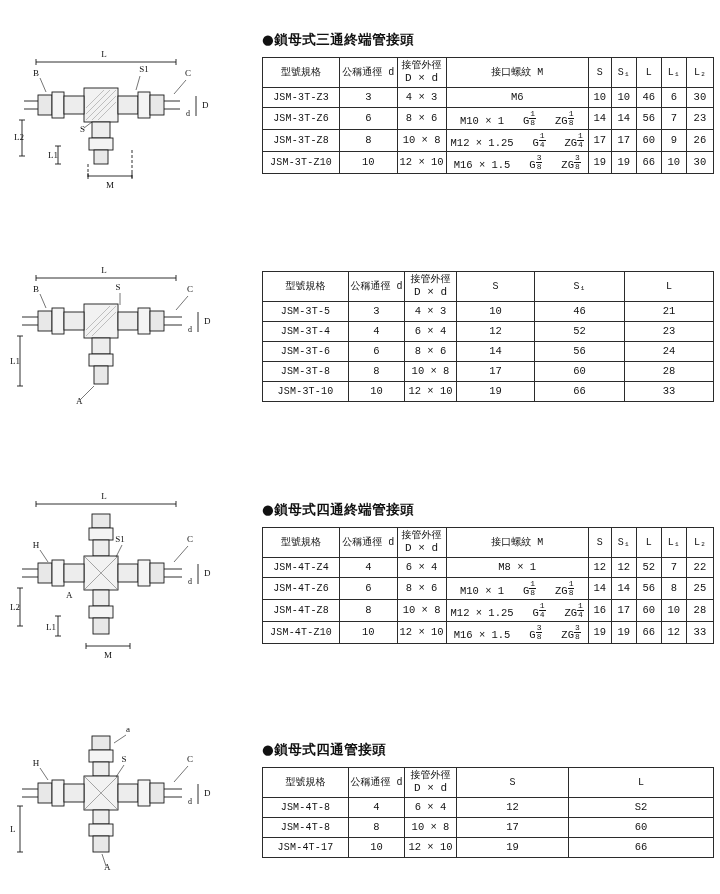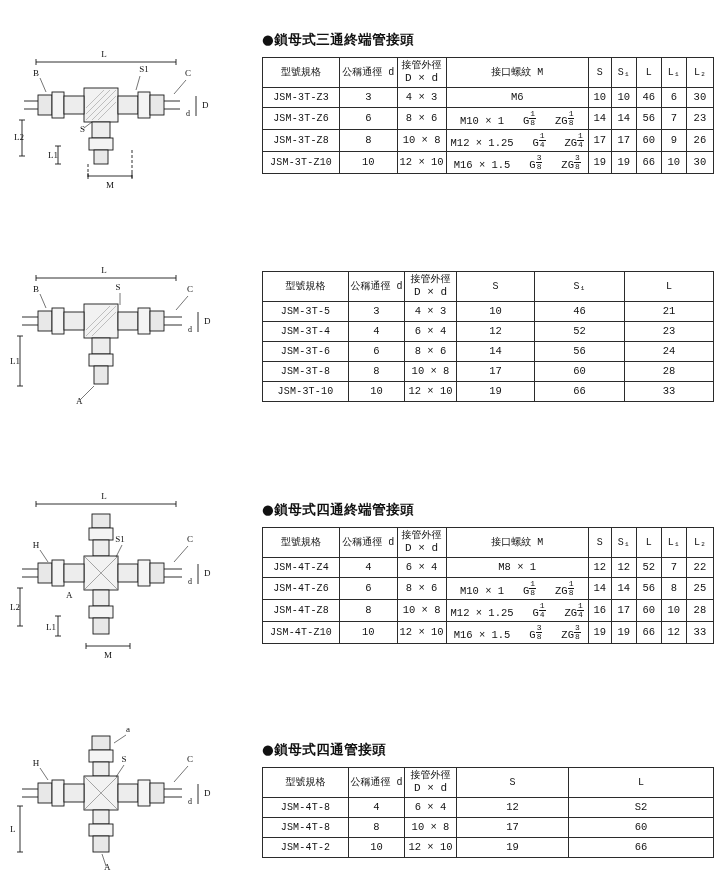--- a/index.html
+++ b/index.html
@@ -529,21 +529,21 @@
             <td>S2</td>
           </tr>
           <tr>
             <td class="model">JSM-4T-8</td>
             <td>8</td>
             <td>10 × 8</td>
             <td>17</td>
             <td>60</td>
           </tr>
           <tr>
-            <td class="model">JSM-4T-2</td>
+            <td class="model">JSM-4T-17</td>
             <td>10</td>
             <td>12 × 10</td>
             <td>19</td>
             <td>66</td>
           </tr>
         </tbody>
       </table>
     </div>
   </div>
 

